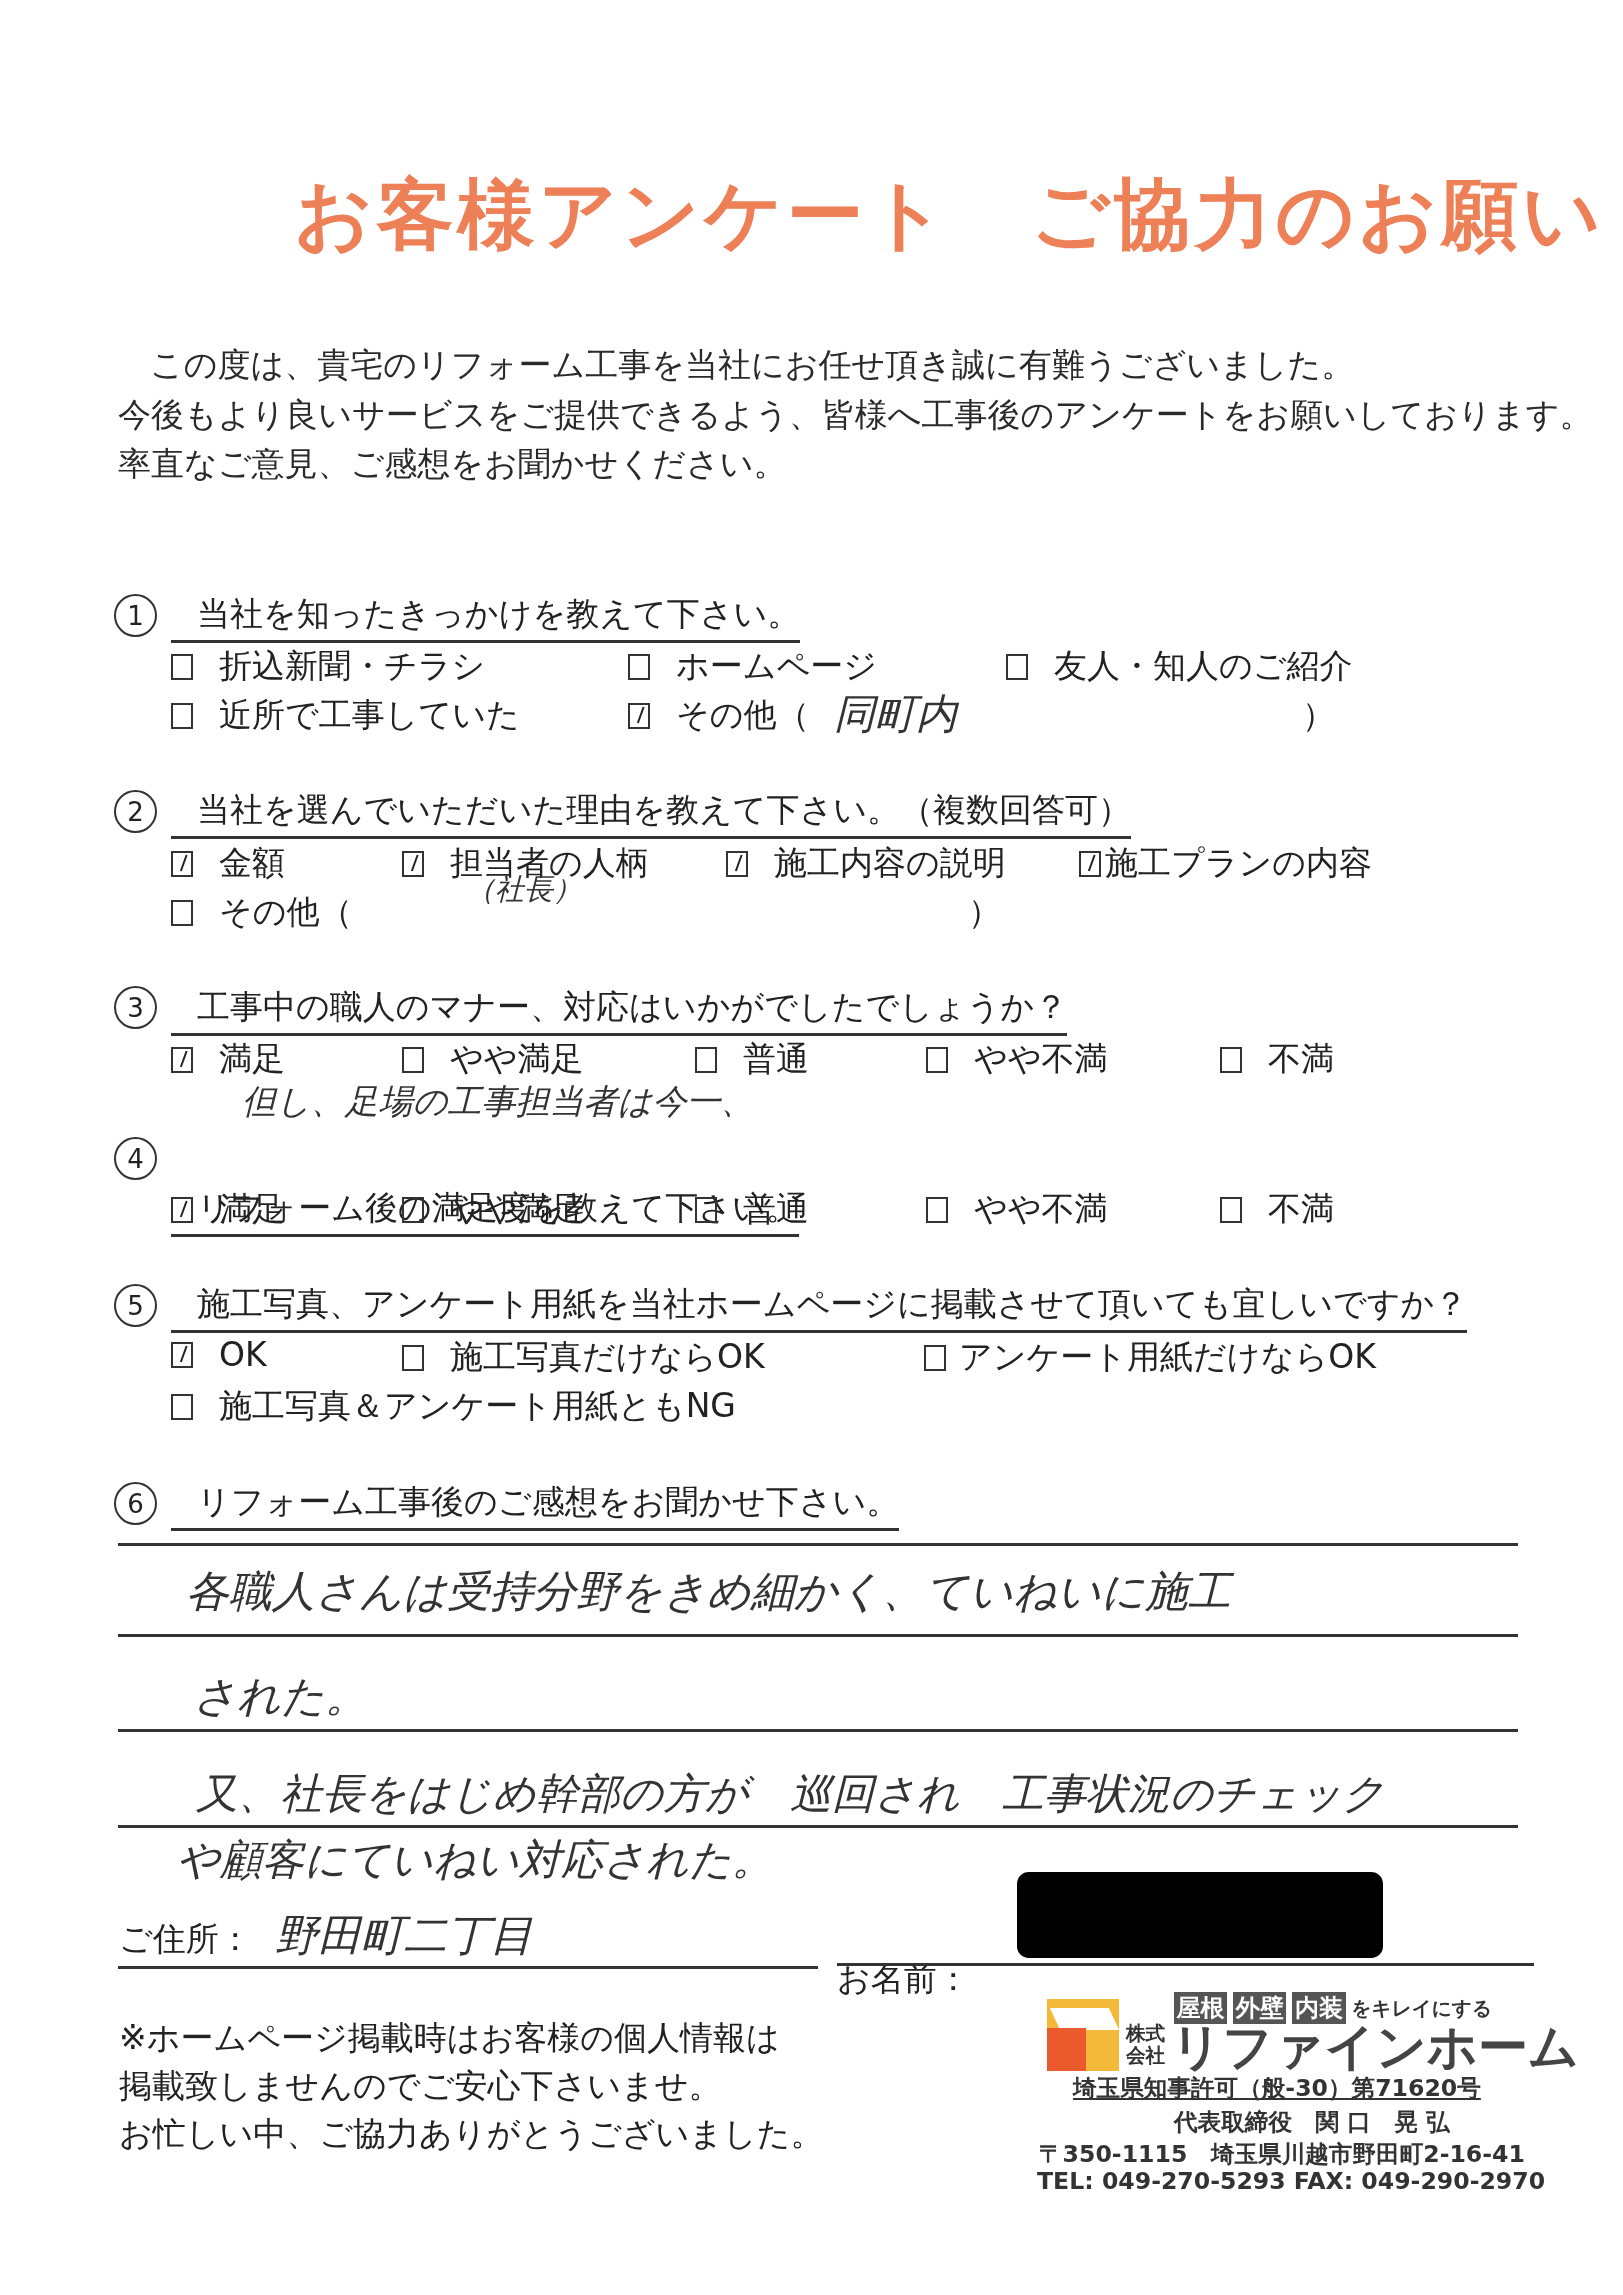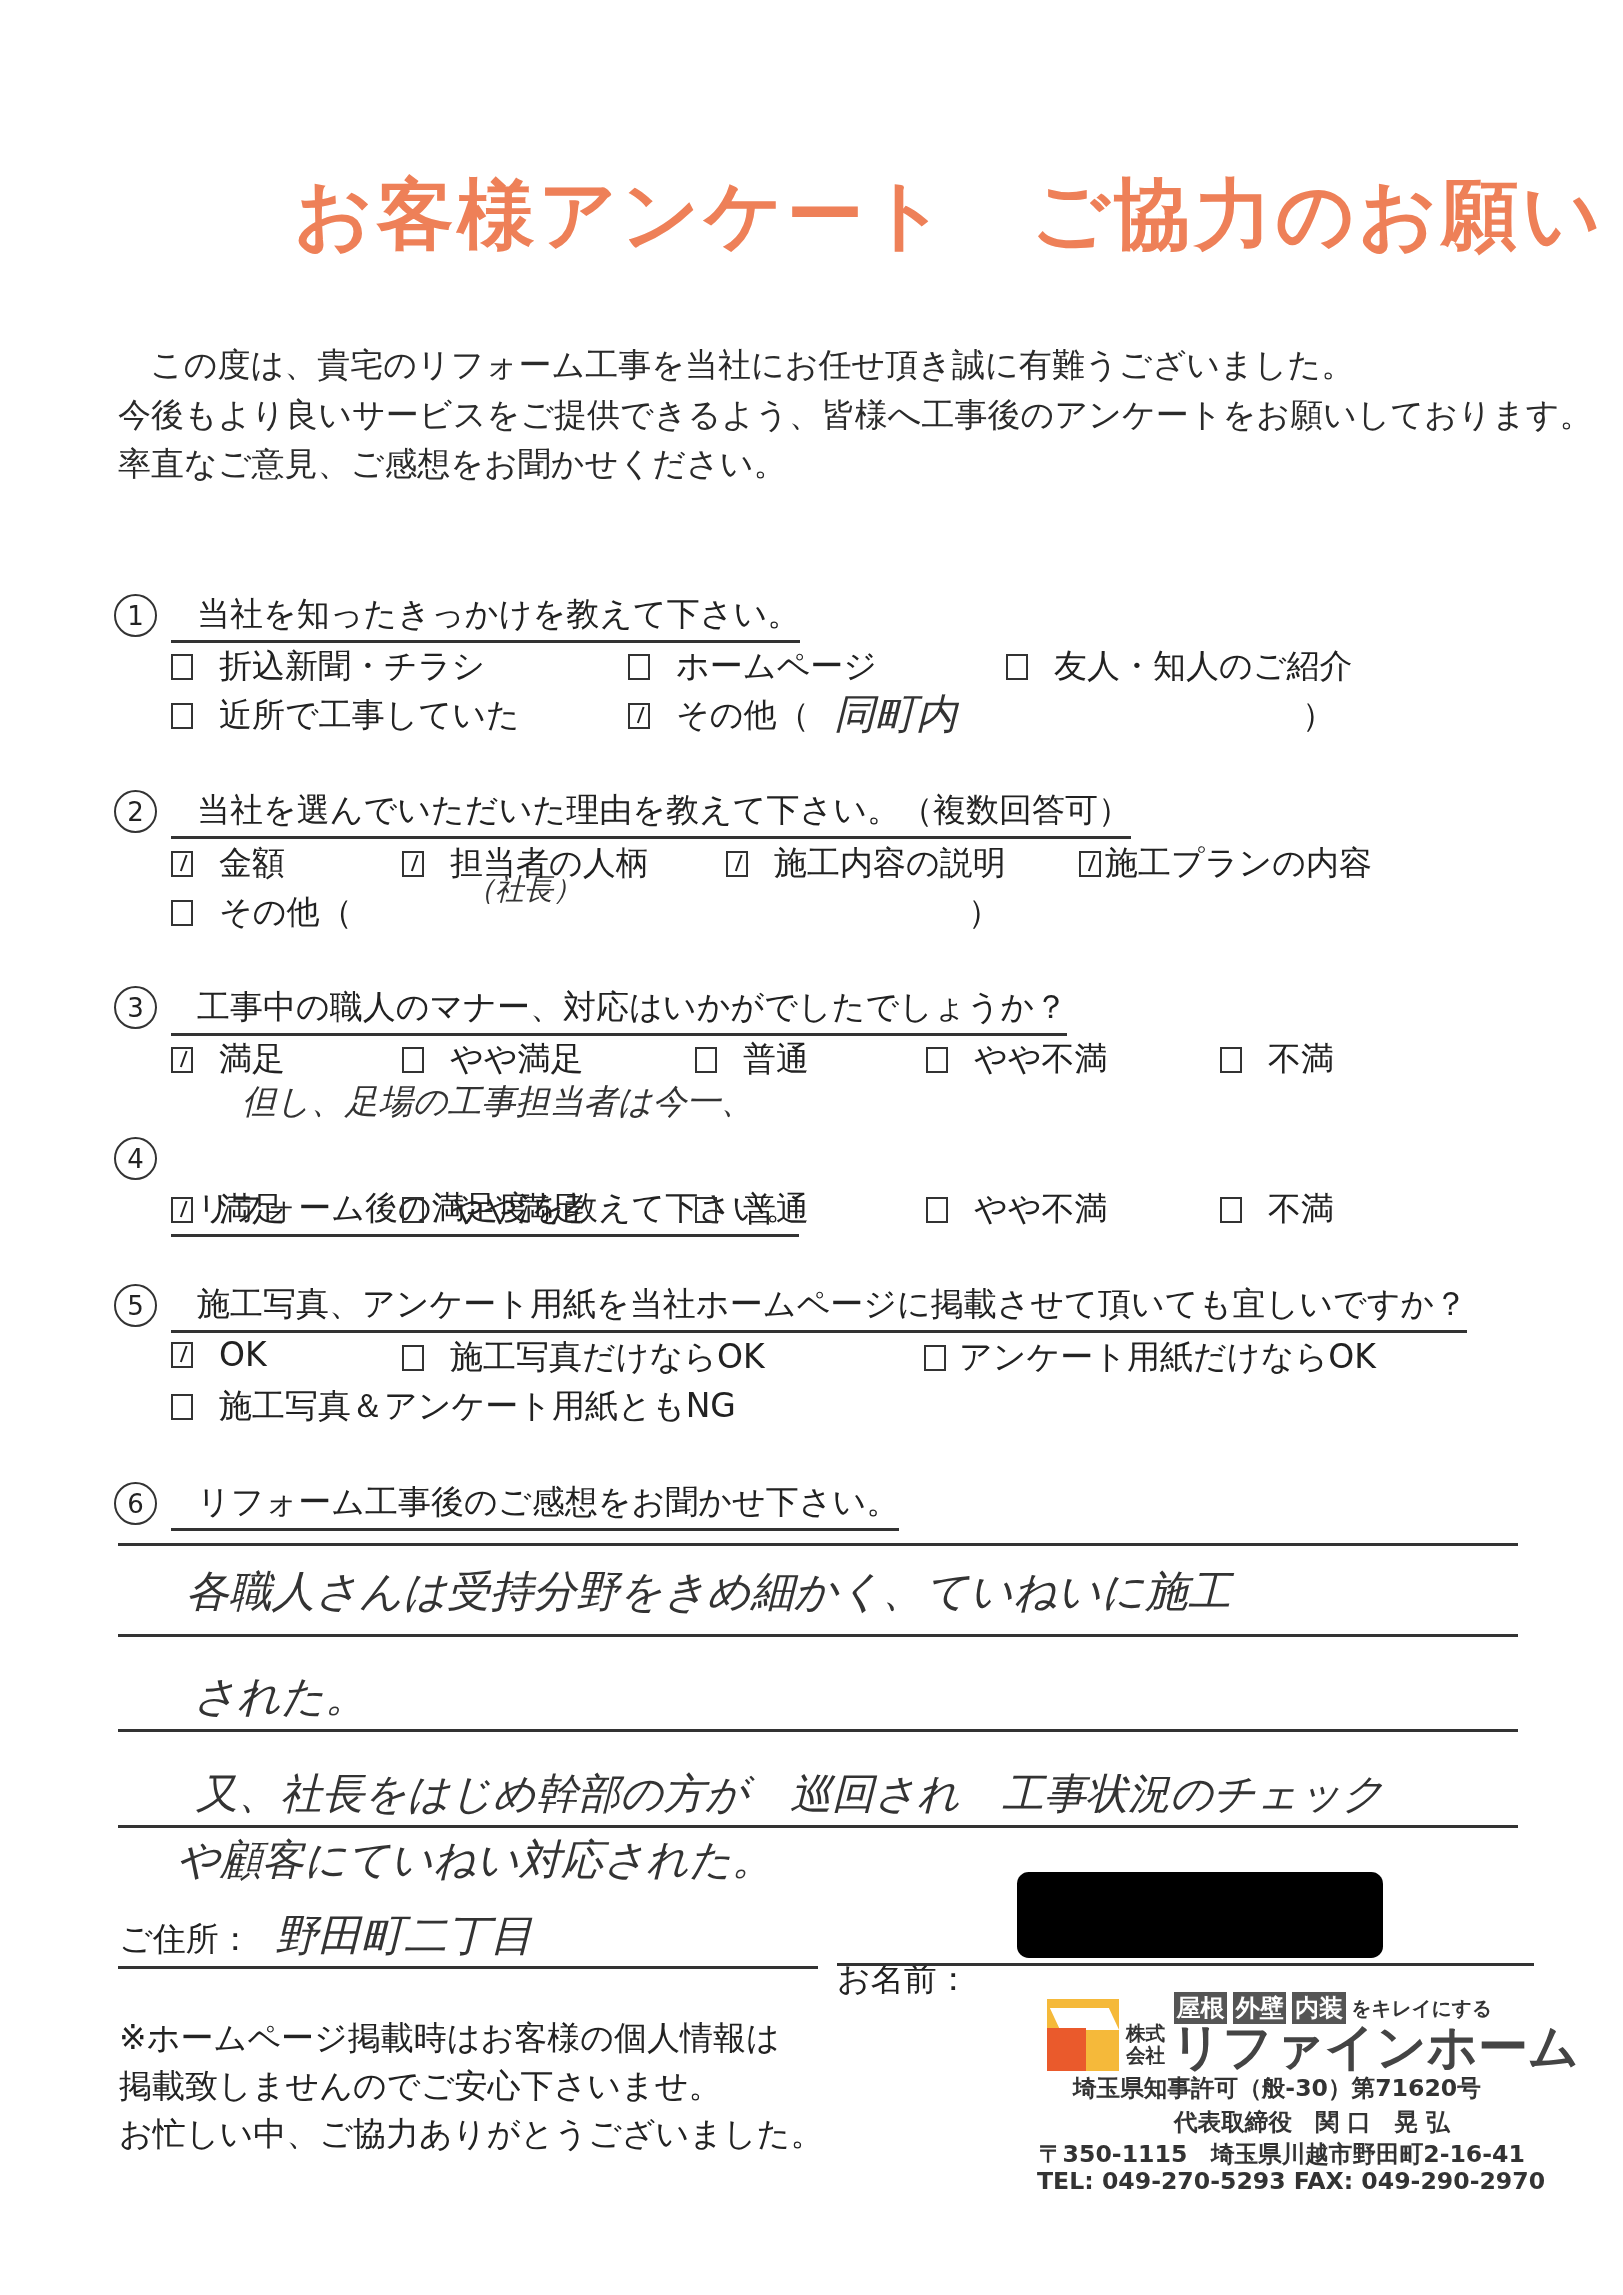--- a/index.html
+++ b/index.html
@@ -178,17 +178,17 @@
     <div class="r"></div>
   </div>
 <div class="abs co" style="left:1174px; top:1992px; font-size:19.6px; display:flex; align-items:center;">
   <span class="tag">屋根</span>
   <span class="tag">外壁</span>
   <span class="tag">内装</span>
   <span>をキレイにする</span>
 </div>
 <div class="abs co" style="left:1126px; top:2023px; font-size:19.6px; width:41px; line-height:22px; white-space:normal;">株式会社</div>
 <div class="abs co" style="left:1171px; top:2014px; font-size:50px; color:#444;">リファインホーム</div>
-<div class="abs co" style="left:1073px; top:2072px; font-size:23.6px;">埼玉県知事許可（般-30）第71620号</div>
+<div class="abs co" style="left:1073px; top:2072px; font-size:23.6px;text-decoration:underline;">埼玉県知事許可（般-30）第71620号</div>
 <div class="abs co" style="left:1174px; top:2106px; font-size:23.6px;">代表取締役　関 口　晃 弘</div>
 <div class="abs co" style="left:1039px; top:2138px; font-size:23.6px;">〒350-1115　埼玉県川越市野田町2-16-41</div>
 <div class="abs co" style="left:1037px; top:2167px; font-size:23.6px;">TEL: 049-270-5293   FAX: 049-290-2970</div>
 
 
 </body></html>

